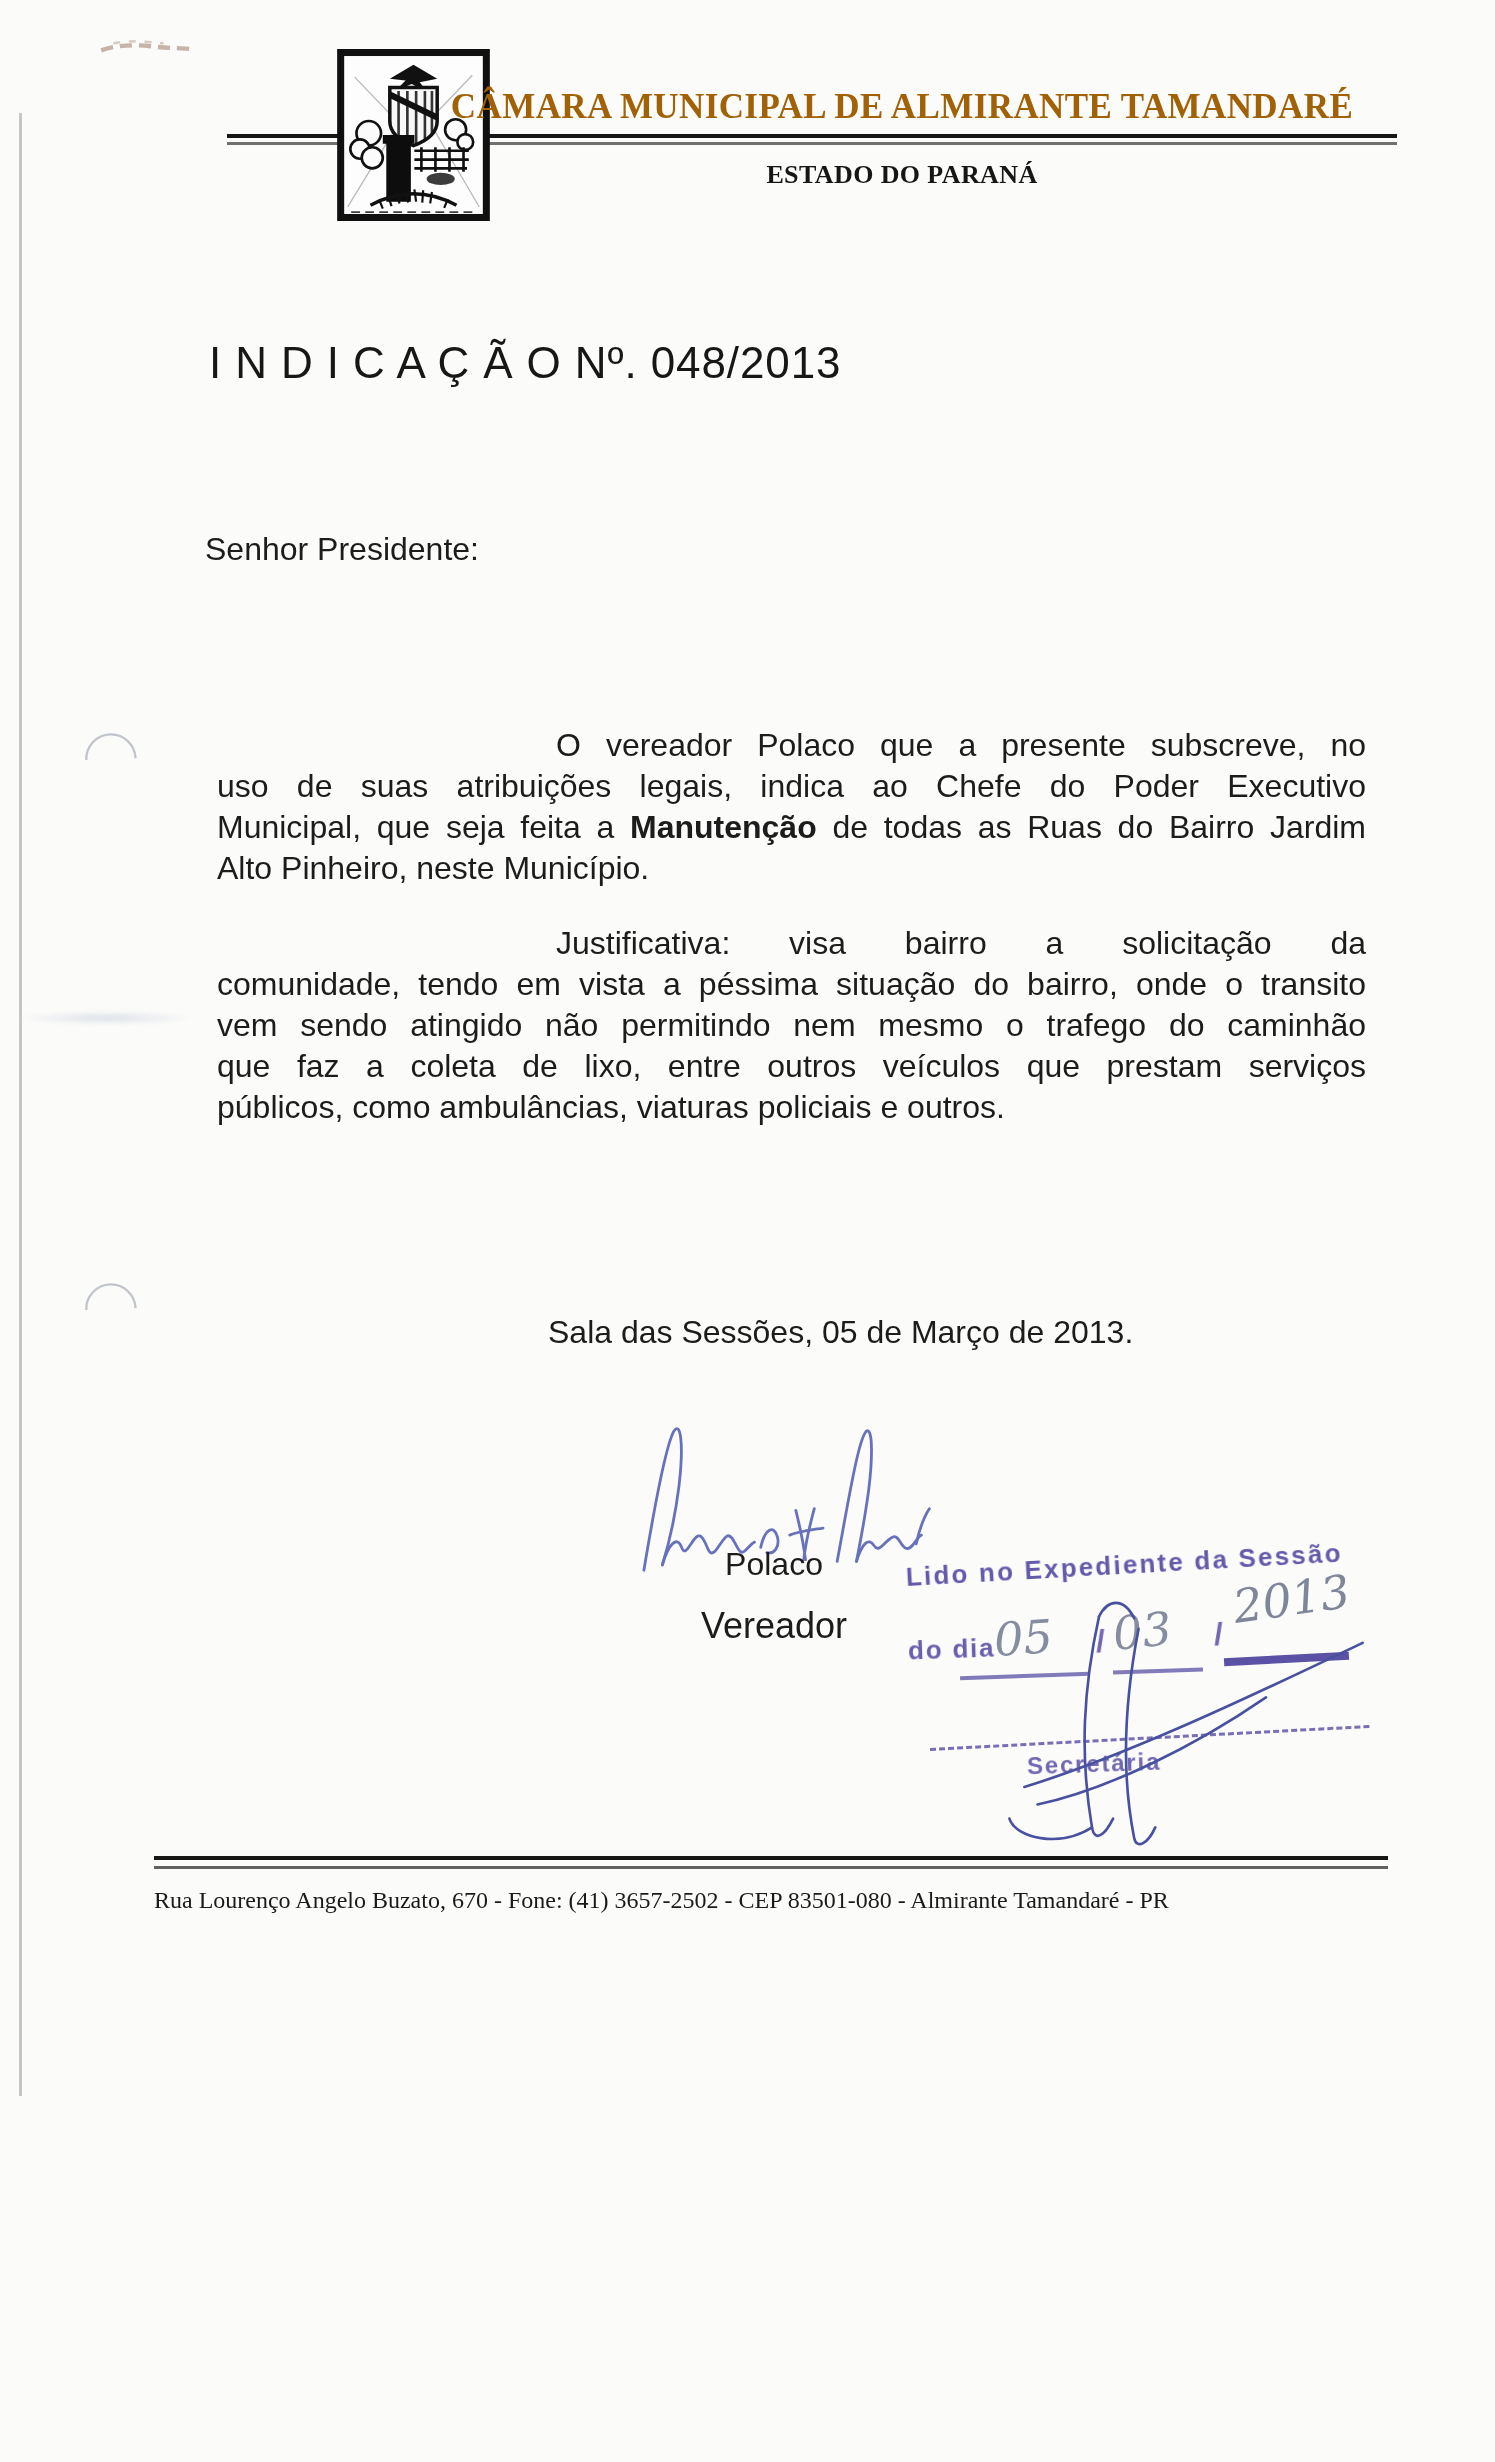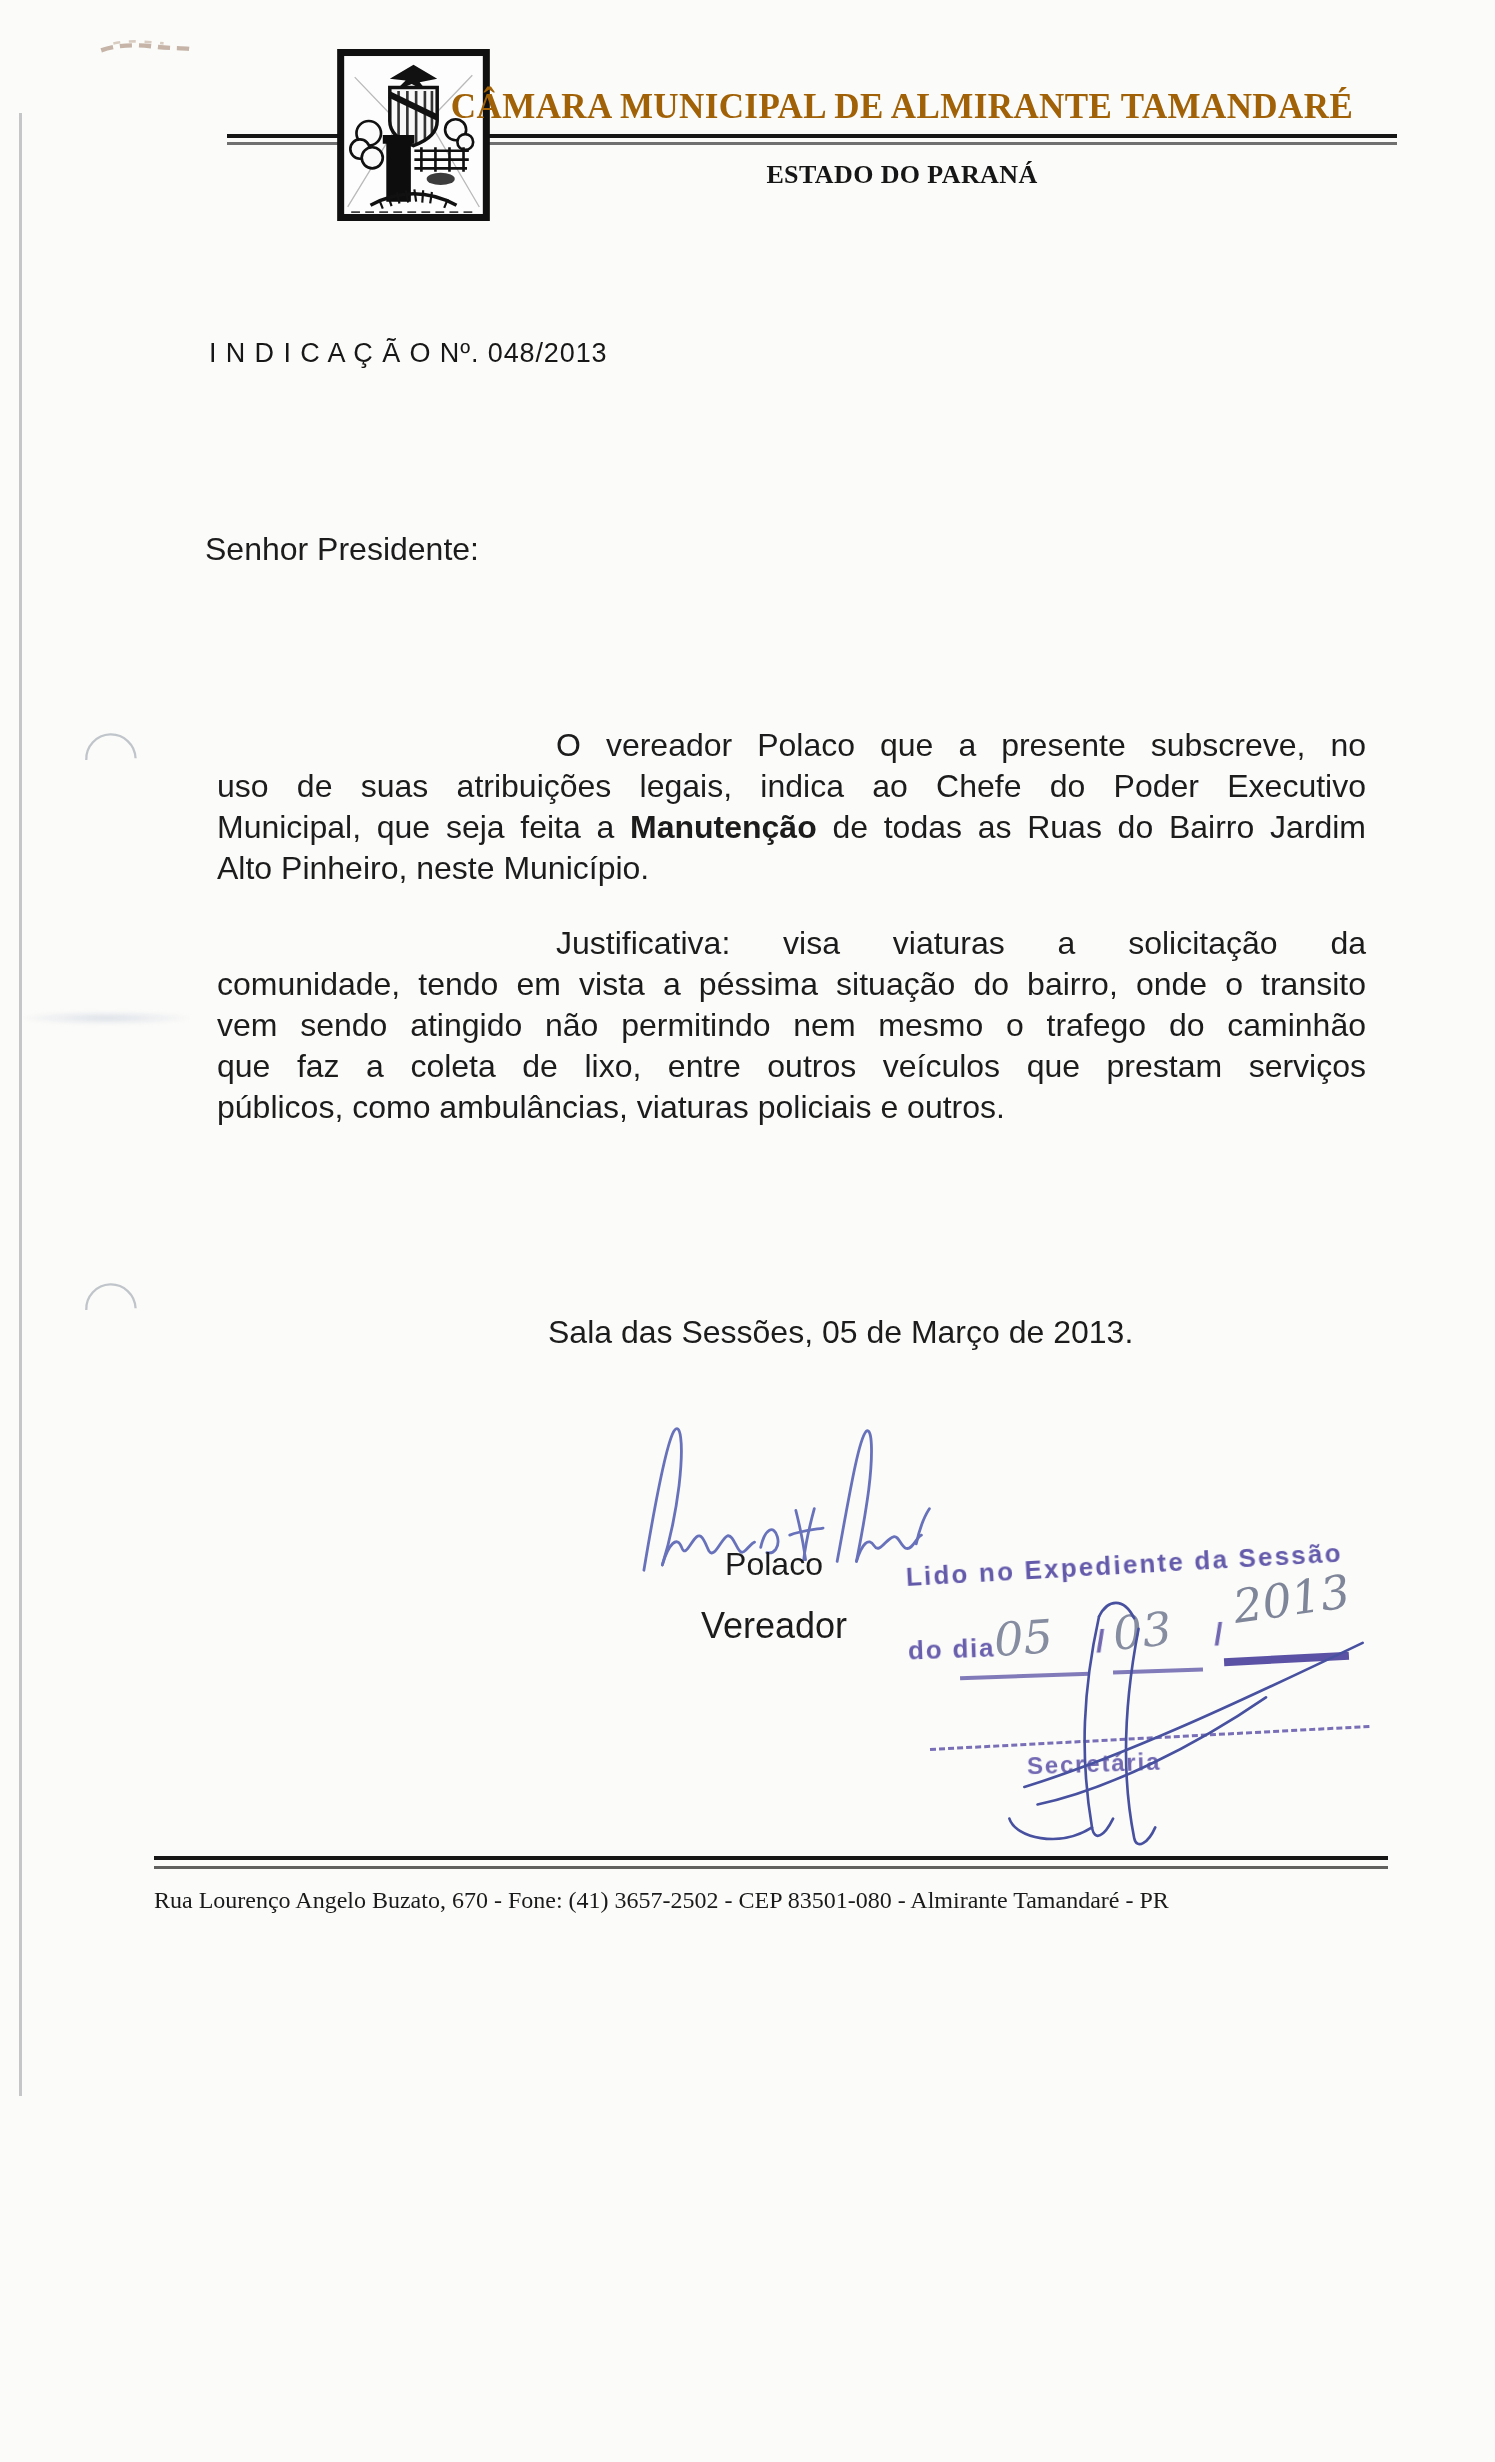--- a/index.html
+++ b/index.html
@@ -21,21 +21,21 @@
     text-align:center; letter-spacing:0.4px; color:#a16207;
   }
   .state-name{
     position:absolute; left:405px; top:160px; width:994px;
     font-family:"Liberation Serif",serif; font-weight:bold; font-size:26px;
     text-align:center; letter-spacing:0.4px; color:#161616;
   }
   .logo{position:absolute; left:337px; top:49px; width:153px; height:172px;}
   
   .doc-title{
-    position:absolute; left:209px; top:338px; font-size:27px; color:#171717;
+    position:absolute; left:209px; top:338px; font-size:44px; color:#171717;
     letter-spacing:0.9px; white-space:nowrap;
   }
   .salutation{position:absolute; left:205px; top:531px; font-size:32px;}
   .para{position:absolute; left:205px; width:1149px;margin-left:12px;}
   .para .line{height:41px; line-height:41px; font-size:32px; white-space:normal;}
   .jl{text-align:justify; text-align-last:justify; -moz-text-align-last:justify;}
   .indent{padding-left:339px; box-sizing:border-box;}
   .date-line{position:absolute; left:205px; top:1314px; width:1149px;
     padding-left:343px; box-sizing:border-box; font-size:32px;}
   
@@ -144,21 +144,21 @@
   <div class="salutation">Senhor Presidente:</div>
 
   <div class="para" style="top:725px;">
     <div class="line jl indent">O vereador Polaco que a presente subscreve, no</div>
     <div class="line jl">uso de suas atribuições legais, indica ao Chefe do Poder Executivo</div>
     <div class="line jl"><span>Municipal, que seja feita a </span><b>Manutenção</b><span> de todas as Ruas do Bairro Jardim</span></div>
     <div class="line">Alto Pinheiro, neste Município.</div>
   </div>
 
   <div class="para" style="top:923px;">
-    <div class="line jl indent">Justificativa: visa viaturas a solicitação da</div>
+    <div class="line jl indent">Justificativa: visa bairro a solicitação da</div>
     <div class="line jl">comunidade, tendo em vista a péssima situação do bairro, onde o transito</div>
     <div class="line jl">vem sendo atingido não permitindo nem mesmo o trafego do caminhão</div>
     <div class="line jl">que faz a coleta de lixo, entre outros veículos que prestam serviços</div>
     <div class="line">públicos, como ambulâncias, viaturas policiais e outros.</div>
   </div>
 
   <div class="date-line">Sala das Sessões, 05 de Março de 2013.</div>
 
   <svg class="sig-svg" width="325" height="189" viewBox="0 0 370 215">
     <g fill="none" stroke="#6872bb" stroke-width="3.2" stroke-linecap="round">

